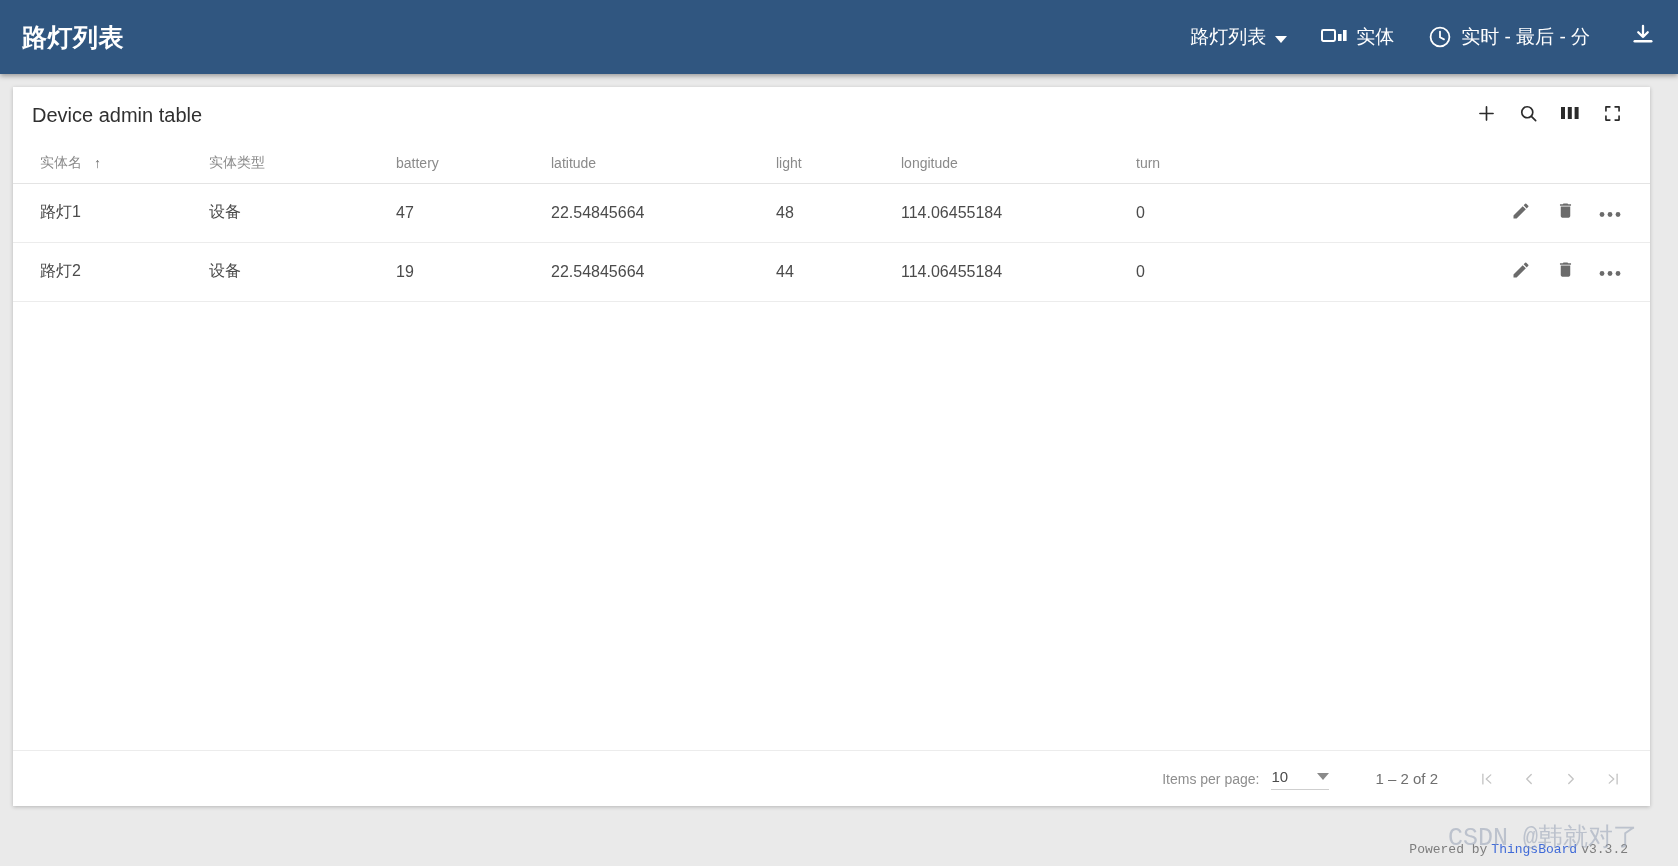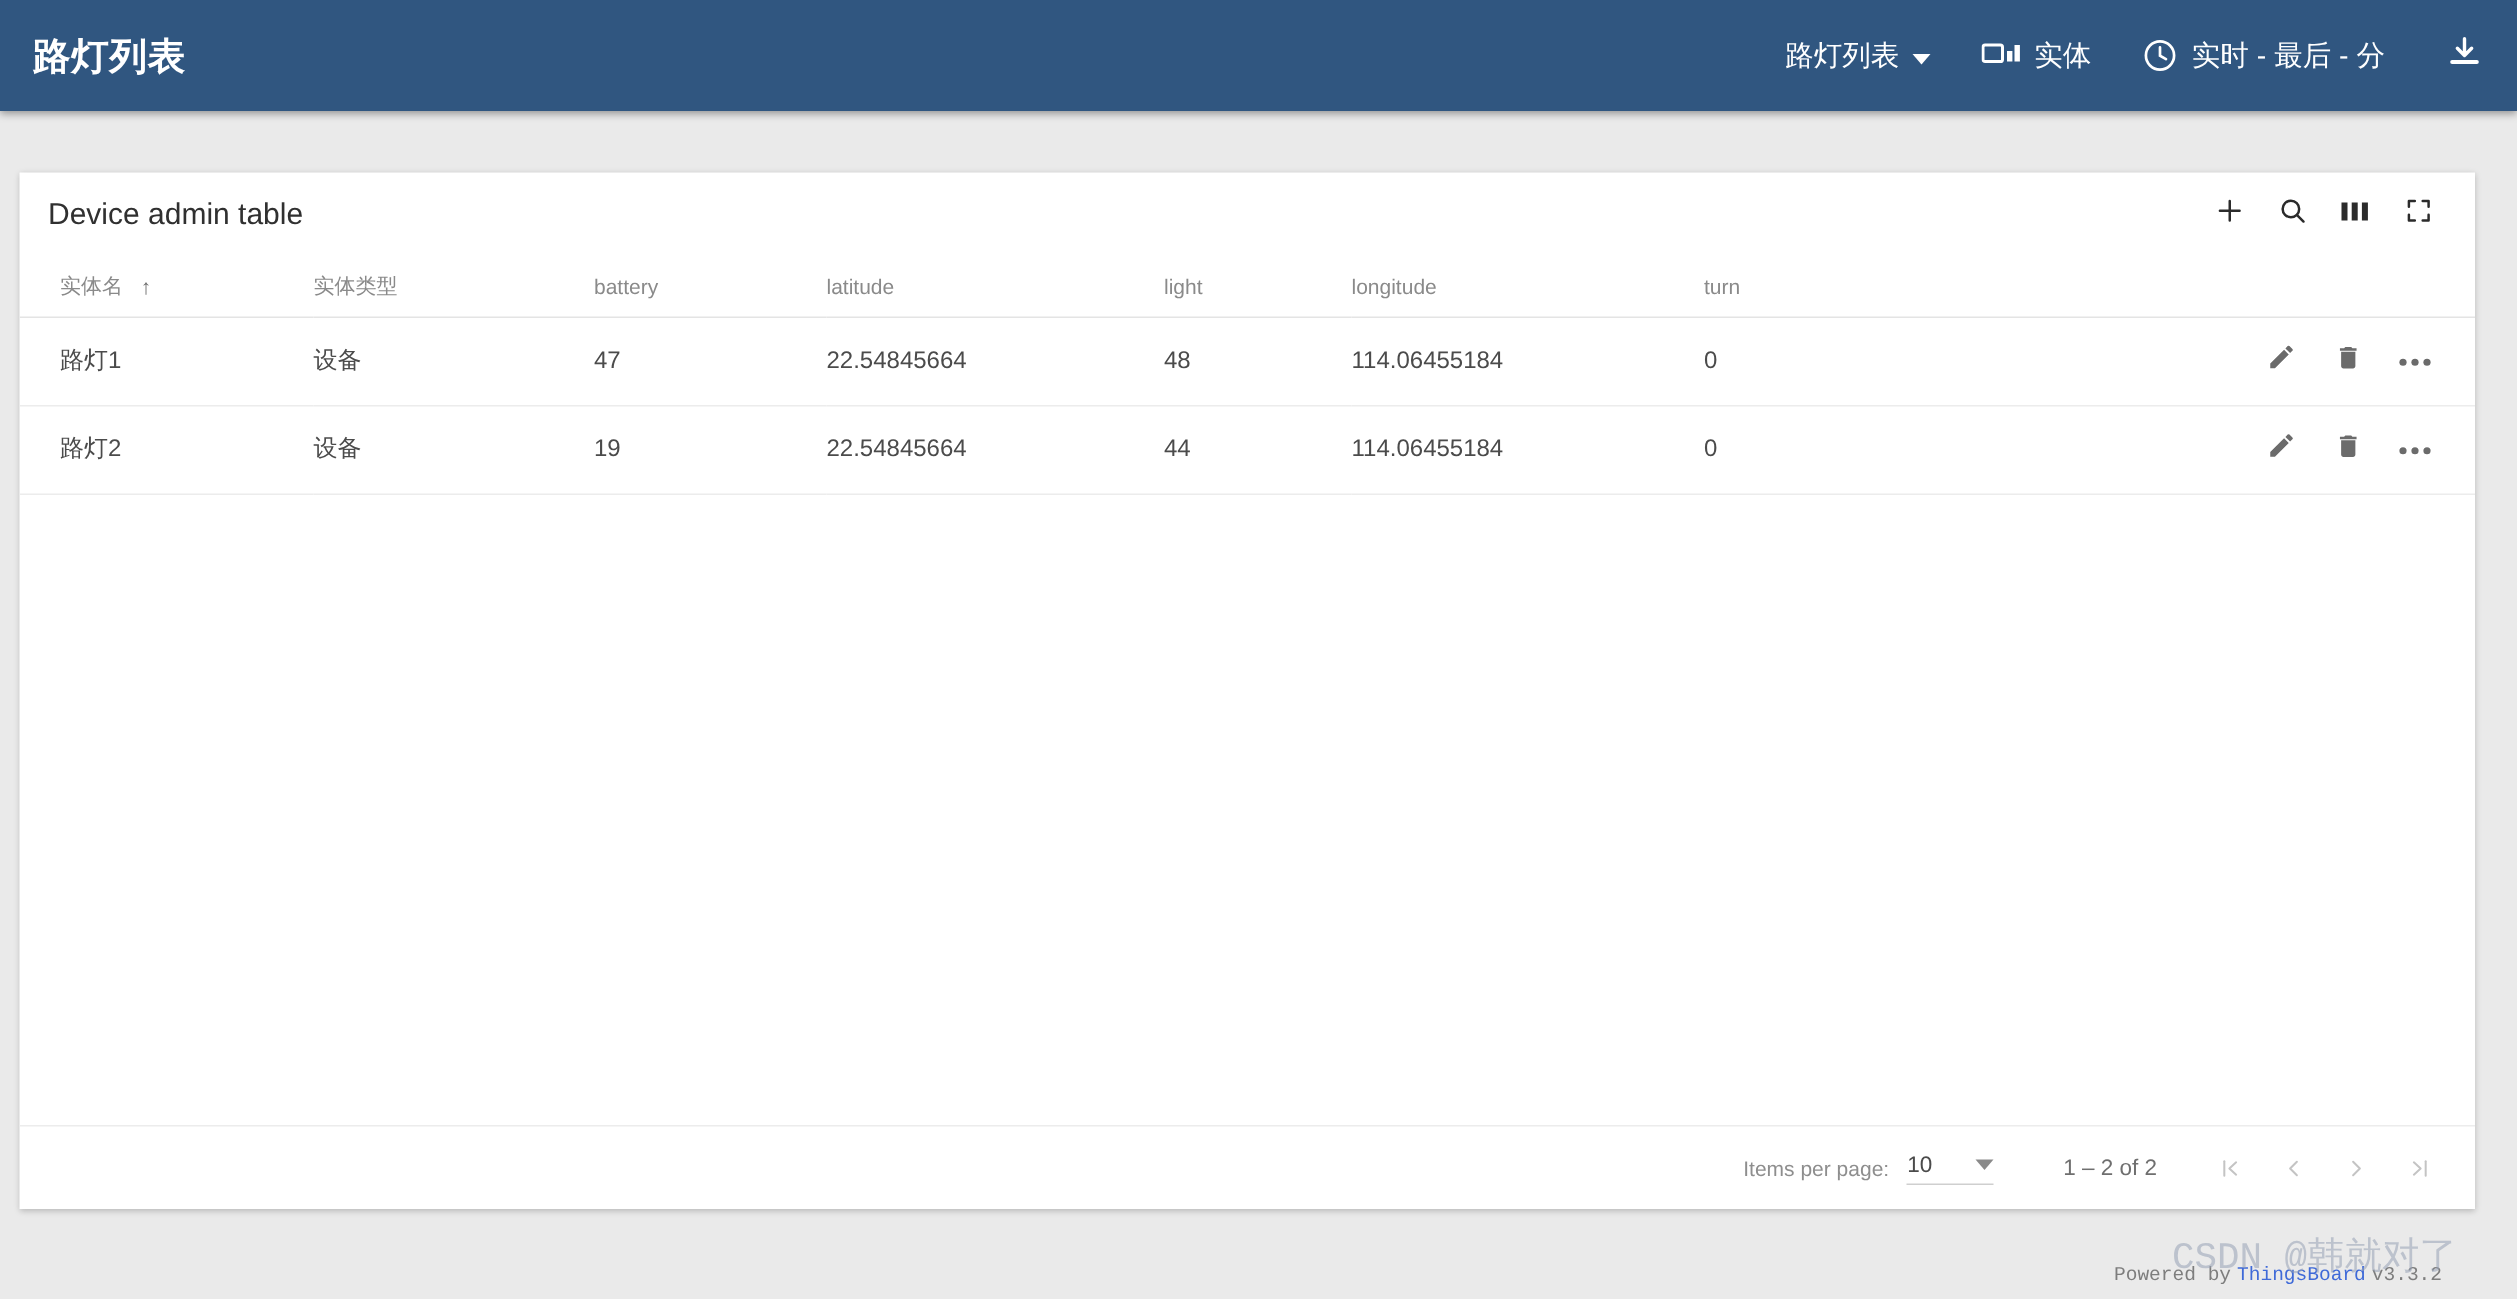--- a/index.html
+++ b/index.html
@@ -10,21 +10,20 @@
     font-family: "Liberation Sans", "DejaVu Sans", sans-serif;
     background: #e8e8e8;
   }
   .app {
     position: relative;
     width: 1678px;
     height: 866px;
     background: #eaeaea;
     display: flex;
     flex-direction: column;
-    gap: 28px;
   }
 
   
   .toolbar {
     height: 74px;
     background: #305680;
     display: flex;
     align-items: center;
     padding: 0 22px 0 22px;
     box-shadow: 0 2px 5px rgba(0,0,0,0.35);

